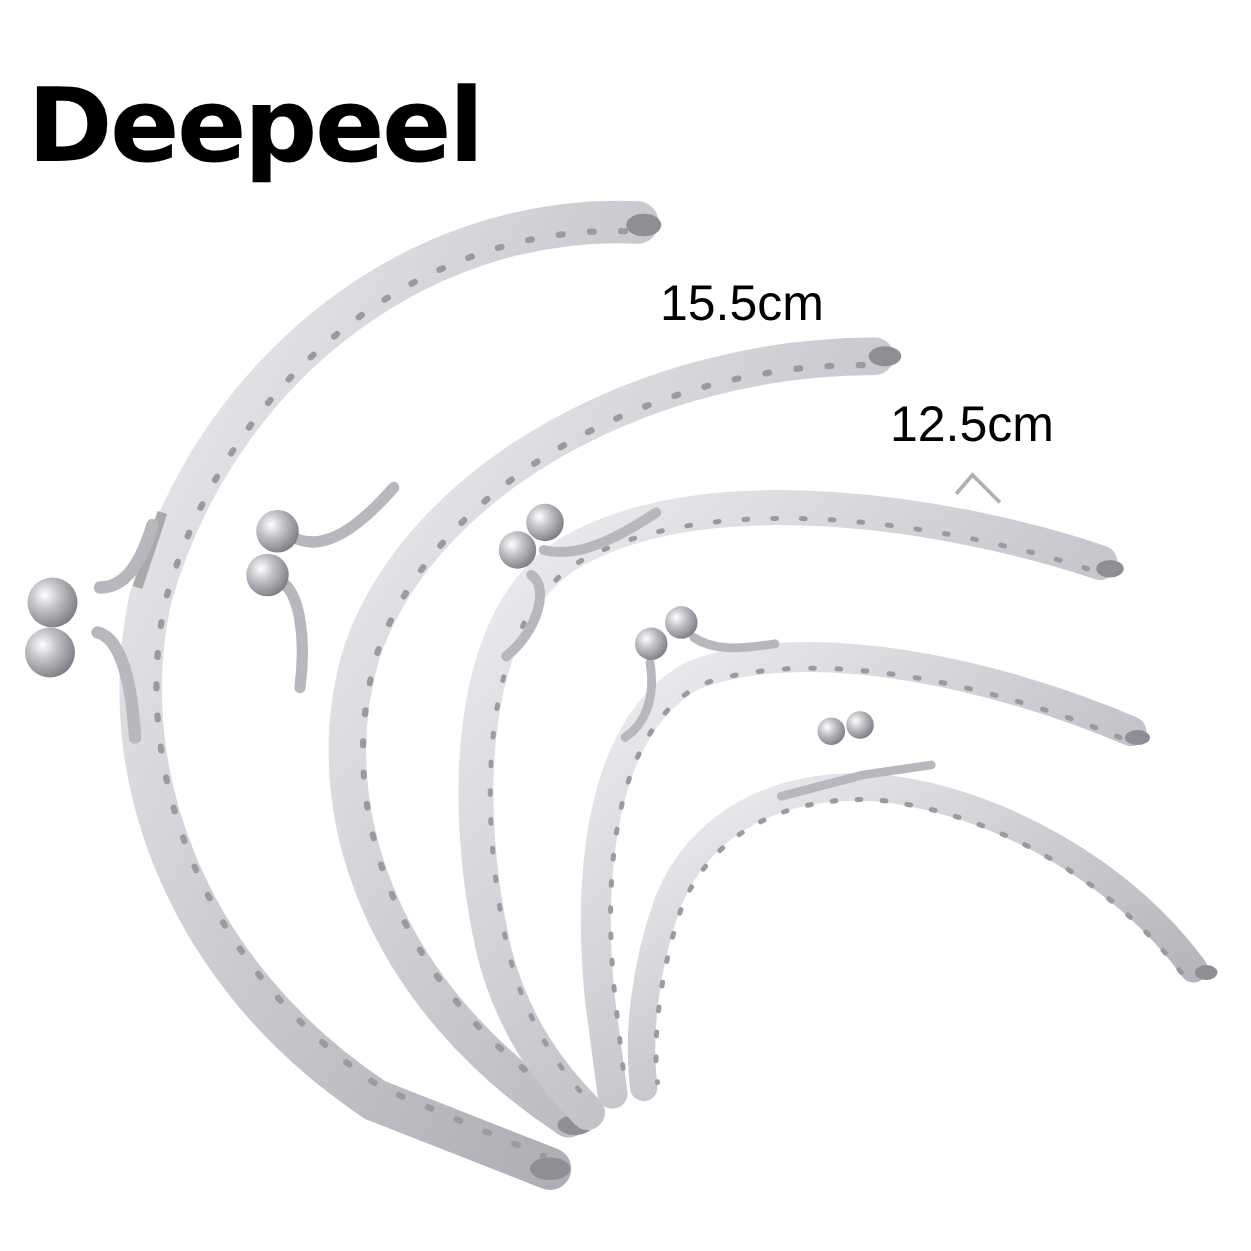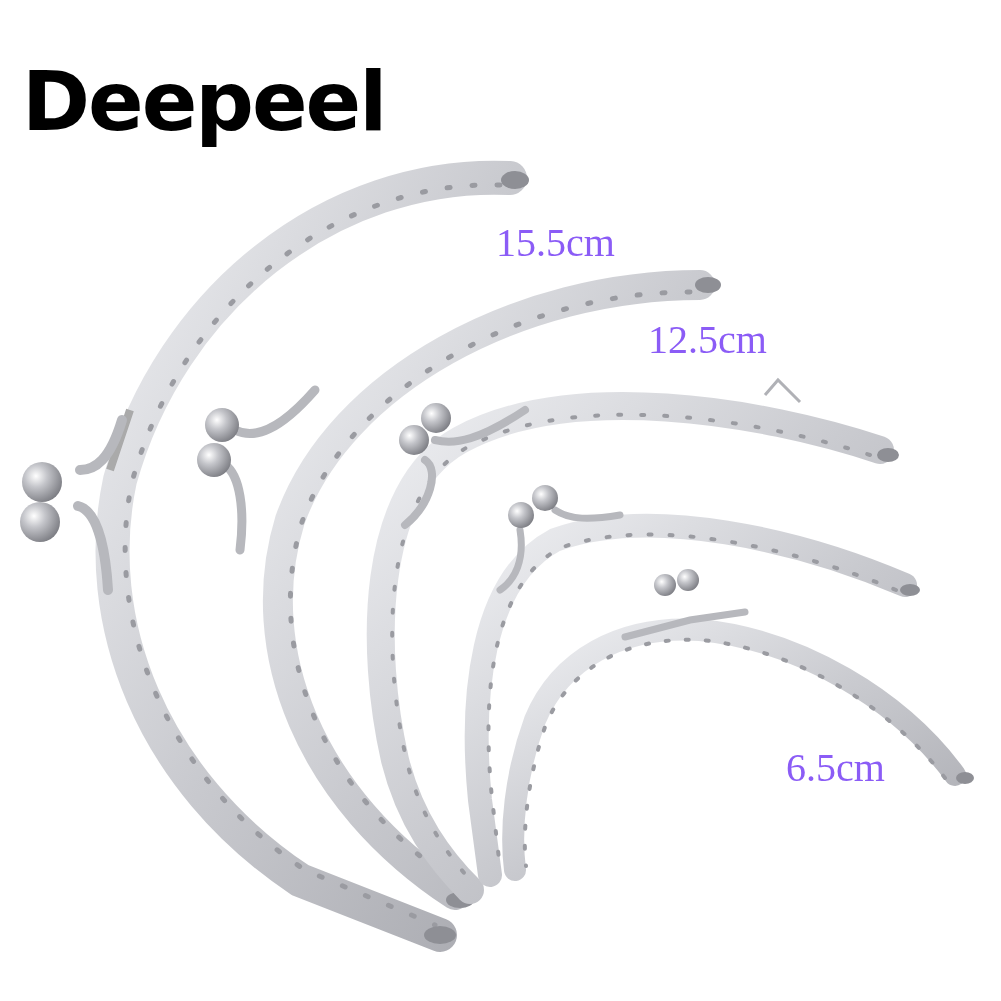--- a/index.html
+++ b/index.html
@@ -1,18 +1,18 @@
 <!DOCTYPE html>
 <html><head>
 <meta charset="utf-8">
 <style>
   html, body { margin:0; padding:0; background:#ffffff; }
   .canvas { position:relative; width:1001px; height:1001px; overflow:hidden; background:#ffffff; }
   .brand { position:absolute; left:22px; top:14px; font-family:"DejaVu Sans", sans-serif; font-weight:bold; font-size:82px; letter-spacing:-2px; color:#000; line-height:1;margin-top:47px; }
-  .label { position:absolute; font-family:Liberation Serif, serif; font-size:40px; color:#8b5cf6; line-height:1; white-space:nowrap; }
+  .label { position:absolute; font-family:Liberation Sans, sans-serif; font-size:40px; color:#000000; line-height:1; white-space:nowrap;margin-left:32px; }
   svg.frames { position:absolute; left:0; top:0; }
 </style>
 </head>
 <body>
 
 <div class="canvas">
 
   <div class="brand">Deepeel</div>
 
   <svg class="frames" width="1001" height="1001" viewBox="0 0 1001 1001">
@@ -77,16 +77,15 @@
       <path d="M955,775 C900,700 800,640 700,630 C620,625 560,660 535,720 C515,775 510,830 515,870" fill="none" stroke="url(#metal)" stroke-width="22" stroke-linecap="round"></path>
       <path d="M945,778 C892,708 798,650 702,640 C626,636 570,668 546,724 C528,776 522,830 526,866" fill="none" stroke="#9a9ba1" stroke-width="4" stroke-dasharray="3 17" stroke-linecap="round"></path>
       <path d="M625,637 L690,620 L745,612" fill="none" stroke="#b7b8bd" stroke-width="7" stroke-linecap="round"></path>
       <circle cx="665" cy="585" r="11" fill="url(#ball)"></circle>
       <circle cx="688" cy="580" r="11" fill="url(#ball)"></circle>
       <ellipse cx="965" cy="778" rx="9" ry="6" fill="#8e8f95"></ellipse>
     </g>
   </svg>
 
   <div class="label" style="left:496px; top:223px;">15.5cm</div>
-  <div class="label" style="left:648px; top:320px;">12.5cm</div>
-  <div class="label" style="left:786px; top:748px;">6.5cm</div>
+  <div class="label" style="left:680px; top:320px;">12.5cm</div>
 
 </div>
 
 </body></html>

